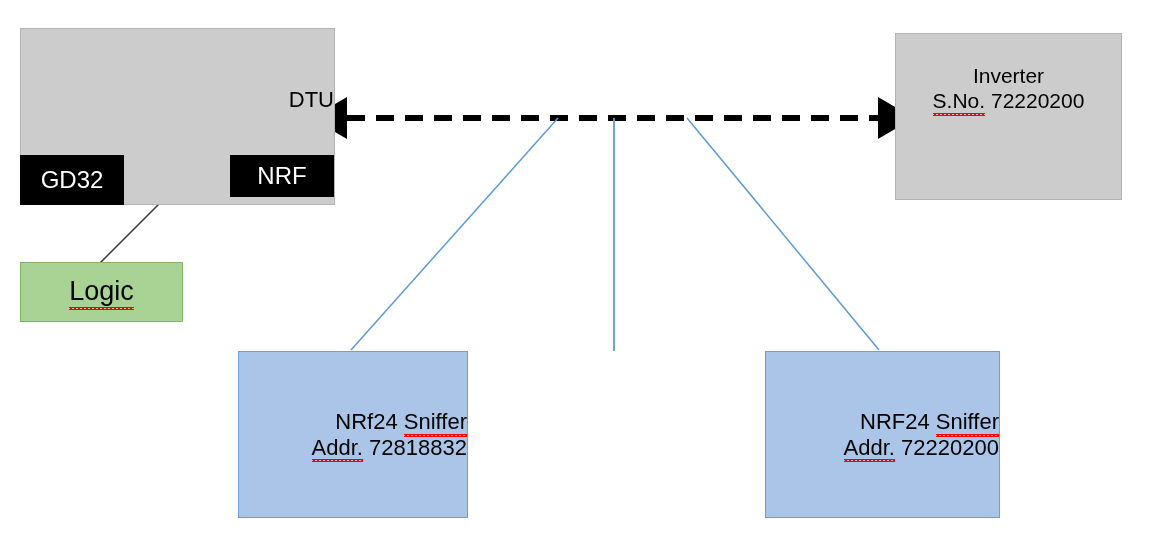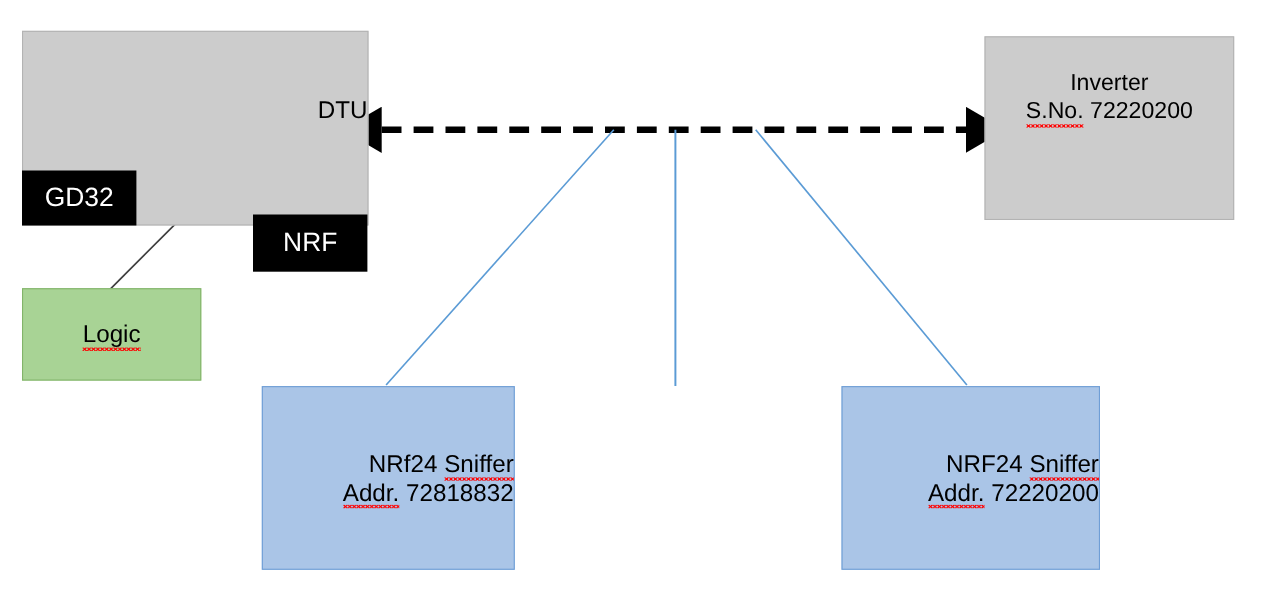--- a/index.html
+++ b/index.html
@@ -61,27 +61,27 @@
     position: absolute;
     box-sizing: border-box;
     background: #000000;
     color: #ffffff;
     display: flex;
     align-items: center;
     justify-content: center;
     font-size: 24px;
   }
   #gd32-node { left: 20px; top: 155px; width: 104px; height: 50px; }
-  #nrf-node  { left: 230px; top: 155px; width: 104px; height: 52px; margin-top: 40px; }
+  #nrf-node  { left: 230px; top: 155px; width: 104px; height: 42px; }
   
   #logic-node {
-    left: 20px; top: 262px; width: 163px; height: 84px;
+    left: 20px; top: 262px; width: 163px; height: 60px;
     background: #a8d395;
     border: 1px solid #82b46a;
-    font-size: 22px;
+    font-size: 27px;
   }
   
   .sniffer {
     background: #aac5e7;
     border: 1px solid #6f9ed6;
     align-items: flex-end;
   }
   #sniffer-left  { left: 238px; top: 351px; width: 230px; height: 167px; }
   #sniffer-right { left: 765px; top: 351px; width: 235px; height: 167px; }
   .sniffer .line1, .sniffer .line2 { font-size: 22px; }

